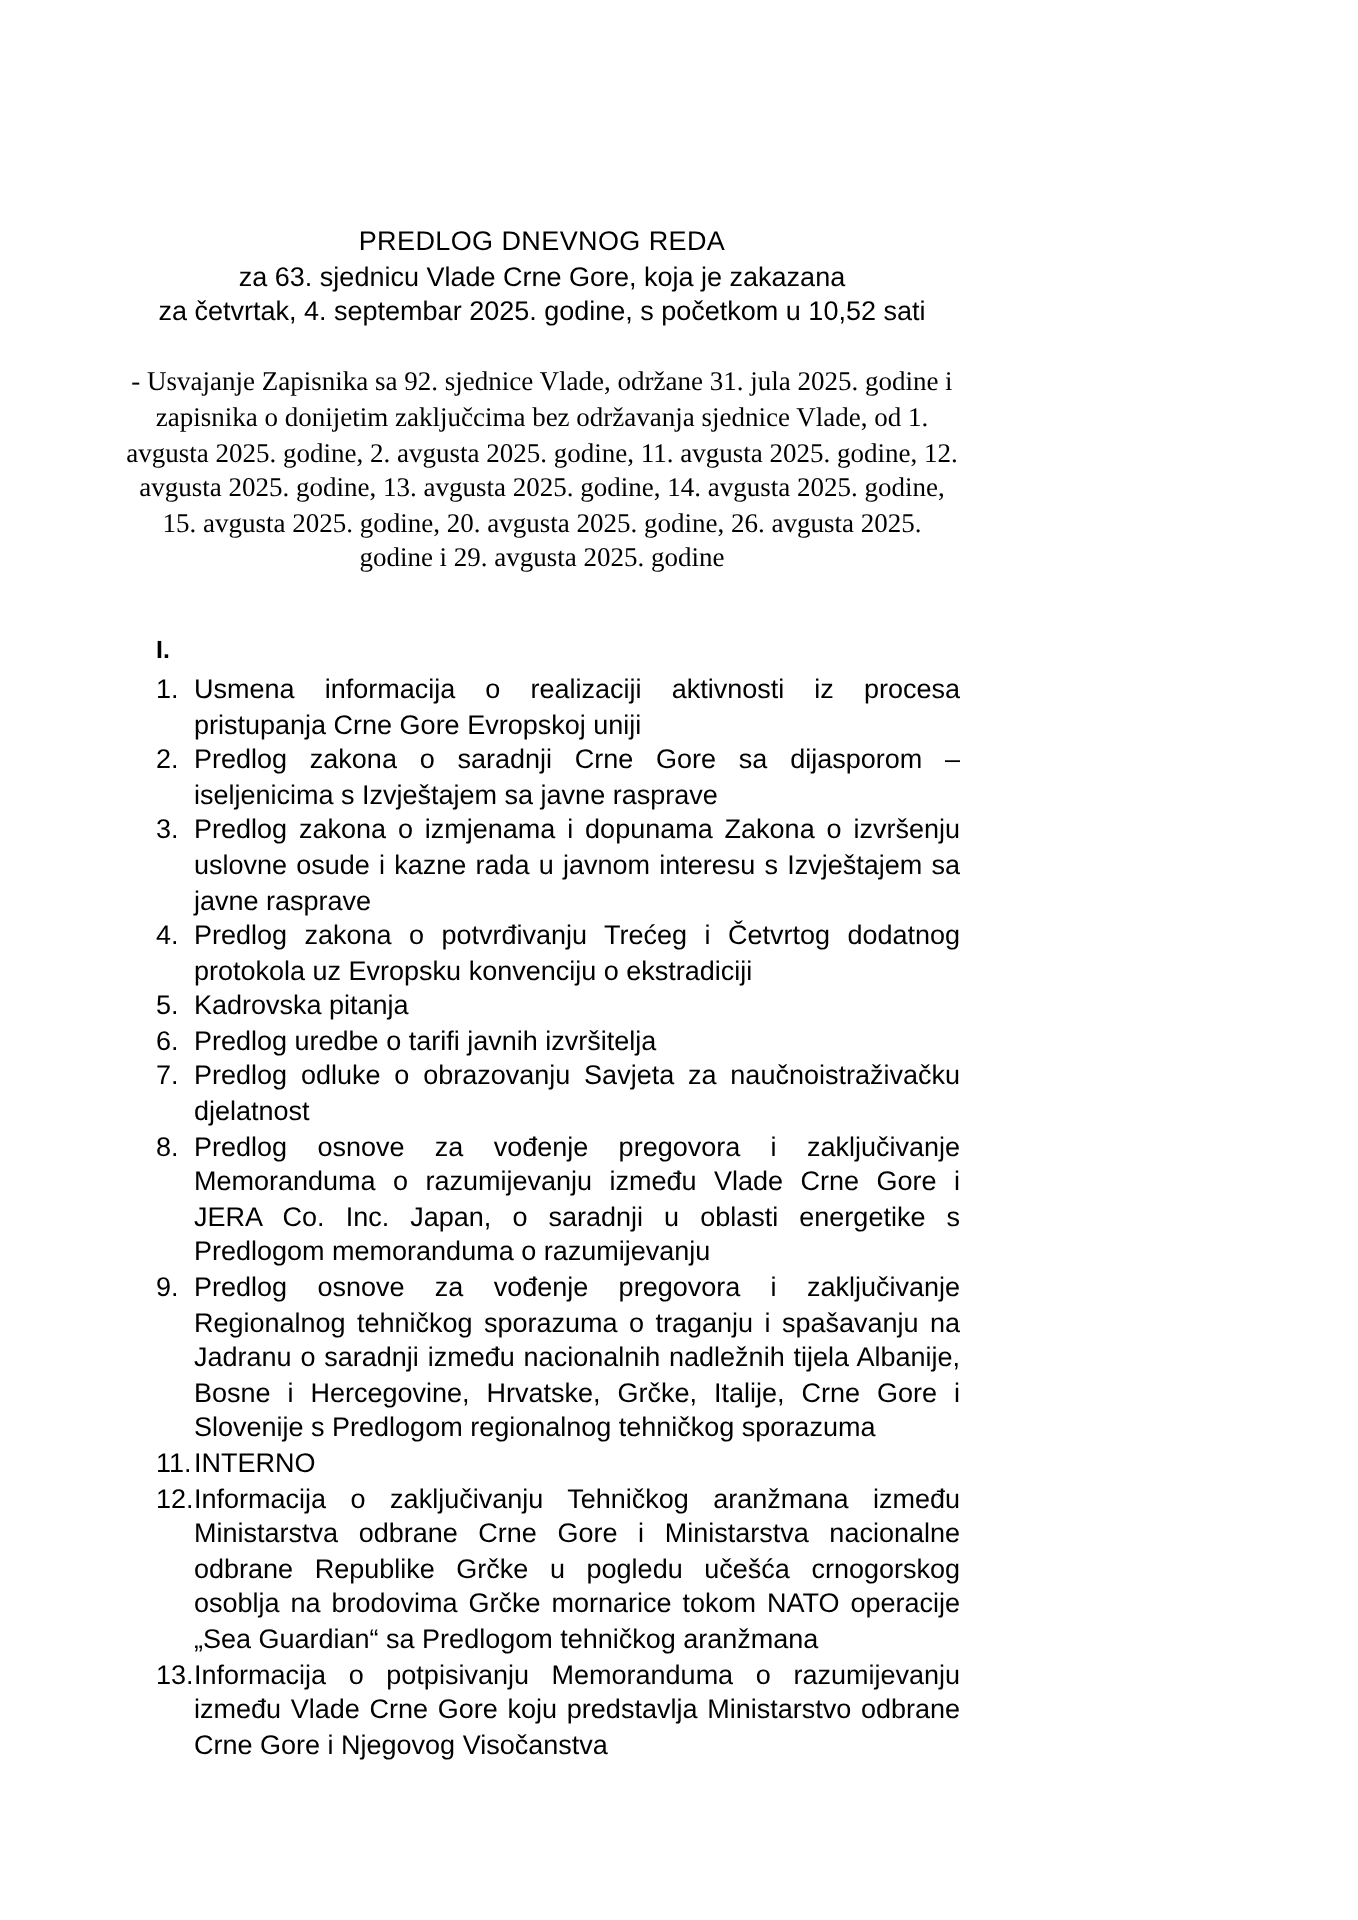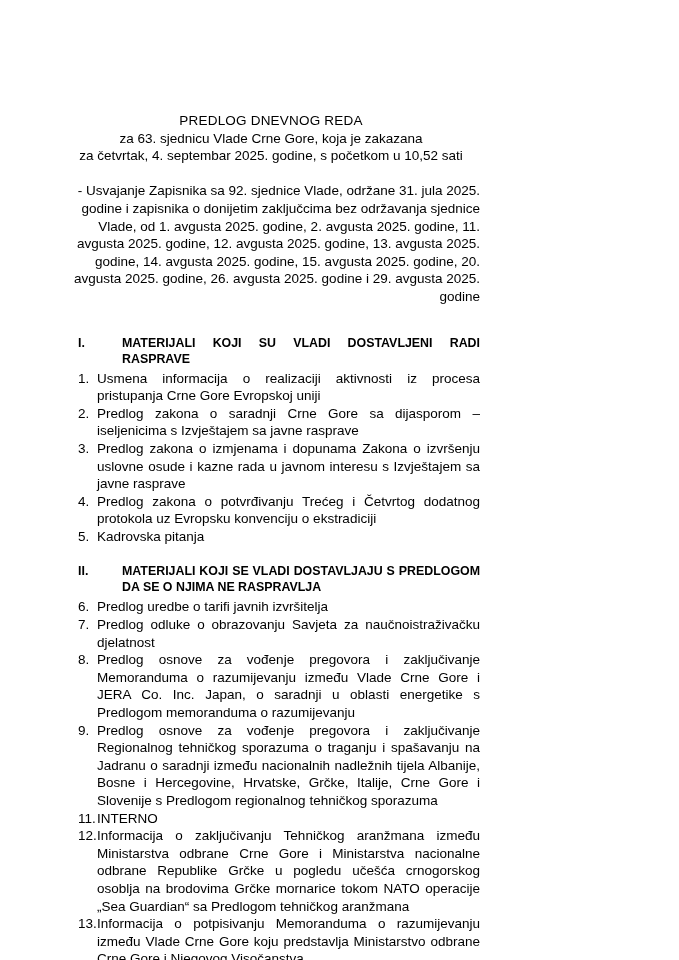--- a/index.html
+++ b/index.html
@@ -15,21 +15,22 @@
     width: 541px;
     min-height: 960px;
     padding: 112px 61px 30px 62px;
     font-size: 13.5px;
     line-height: 17.6px;
   }
   .title-block { text-align: center; }
   .doc-title { font-weight: 400; letter-spacing: 0.2px; }
   .intro {
     margin: 17.6px 0 0 0;
-    text-align: right;
+    text-align: center;
+    font-family: Liberation Serif, serif;
   }
   .section-heading {
     display: flex;
     margin-top: 18px;
     margin-bottom: 3px;
     font-weight: 700;
     font-size: 12.4px;
     line-height: 16px;
     padding-left: 16px;
   }
@@ -48,21 +49,20 @@
   <div class="title-block">
     <div class="doc-title">PREDLOG DNEVNOG REDA</div>
     <div class="doc-subtitle">za 63. sjednicu Vlade Crne Gore, koja je zakazana</div>
     <div class="doc-subtitle">za četvrtak, 4. septembar 2025. godine, s početkom u 10,52 sati</div>
   </div>
 
   <p class="intro">- Usvajanje Zapisnika sa 92. sjednice Vlade, održane 31. jula 2025. godine i zapisnika o donijetim zaključcima bez održavanja sjednice Vlade, od 1. avgusta 2025. godine, 2. avgusta 2025. godine, 11. avgusta 2025. godine, 12. avgusta 2025. godine, 13. avgusta 2025. godine, 14. avgusta 2025. godine, 15. avgusta 2025. godine, 20. avgusta 2025. godine, 26. avgusta 2025. godine i 29. avgusta 2025. godine</p>
 
   <div class="section-heading first">
     <span class="sec-num">I.</span>
-    <span class="sec-title">MATERIJALI KOJI SU VLADI DOSTAVLJENI RADI RASPRAVE</span>
   </div>
 
   <div class="item">
     <span class="item-num">1.</span>
     <span class="item-text">Usmena informacija o realizaciji aktivnosti iz procesa pristupanja Crne Gore Evropskoj uniji</span>
   </div>
   <div class="item">
     <span class="item-num">2.</span>
     <span class="item-text">Predlog zakona o saradnji Crne Gore sa dijasporom – iseljenicima s Izvještajem sa javne rasprave</span>
   </div>
@@ -72,24 +72,20 @@
   </div>
   <div class="item">
     <span class="item-num">4.</span>
     <span class="item-text">Predlog zakona o potvrđivanju Trećeg i Četvrtog dodatnog protokola uz Evropsku konvenciju o ekstradiciji</span>
   </div>
   <div class="item">
     <span class="item-num">5.</span>
     <span class="item-text">Kadrovska pitanja</span>
   </div>
 
-  <div class="section-heading">
-    <span class="sec-num">II.</span>
-    <span class="sec-title">MATERIJALI KOJI SE VLADI DOSTAVLJAJU S PREDLOGOM DA SE O NJIMA NE RASPRAVLJA</span>
-  </div>
 
   <div class="item">
     <span class="item-num">6.</span>
     <span class="item-text">Predlog uredbe o tarifi javnih izvršitelja</span>
   </div>
   <div class="item">
     <span class="item-num">7.</span>
     <span class="item-text">Predlog odluke o obrazovanju Savjeta za naučnoistraživačku djelatnost</span>
   </div>
   <div class="item">

